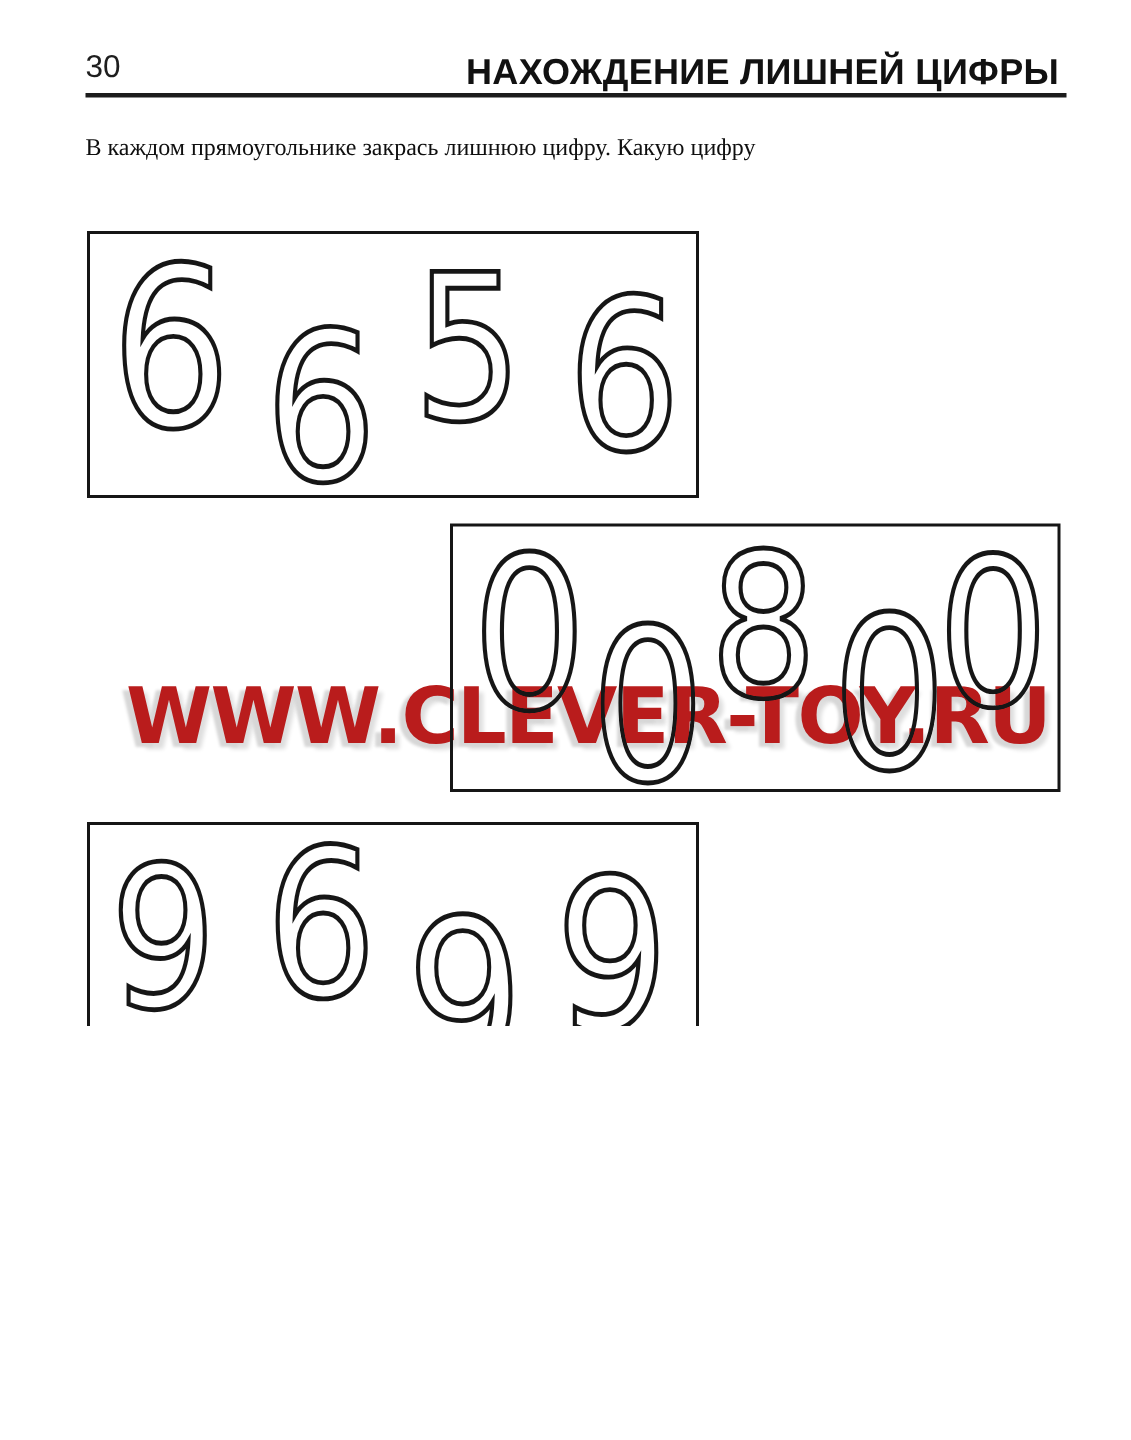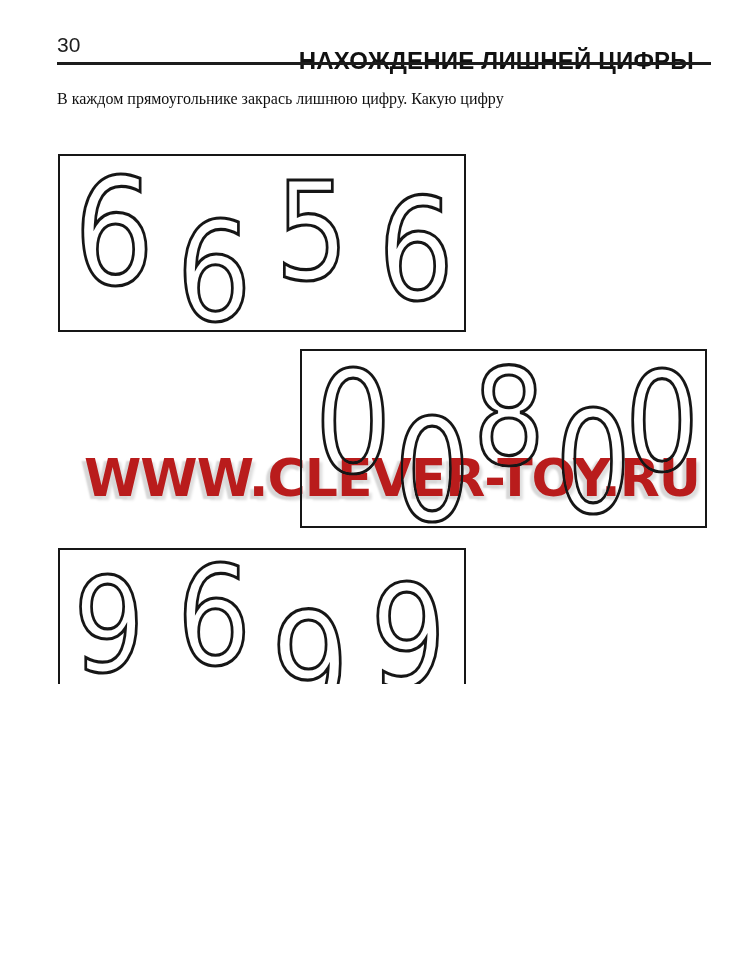--- a/index.html
+++ b/index.html
@@ -4,21 +4,21 @@
 <style>
   html,body{margin:0;padding:0;background:#fff;}
   .stage{
     position:relative;width:754px;height:684px;background:#ffffff;
     font-family:"Liberation Sans",sans-serif;overflow:hidden;
   }
   .page-number{
     position:absolute;left:57px;top:33px;font-size:21px;color:#1e1e1e;
   }
   .page-title{
-    position:absolute;right:44px;top:31px;margin:16px;
+    position:absolute;right:44px;top:31px;margin:4px;
     font-size:24px;font-weight:bold;color:#111;letter-spacing:0.2px;
     white-space:nowrap;
   }
   .header-rule{
     position:absolute;left:57px;top:62px;width:654px;height:3px;background:#1c1c1c;
   }
   .instruction{
     position:absolute;left:57px;top:85px;margin:0;
     font-family:"Liberation Serif",serif;font-size:16px;line-height:27px;color:#0f0f0f;
   }

